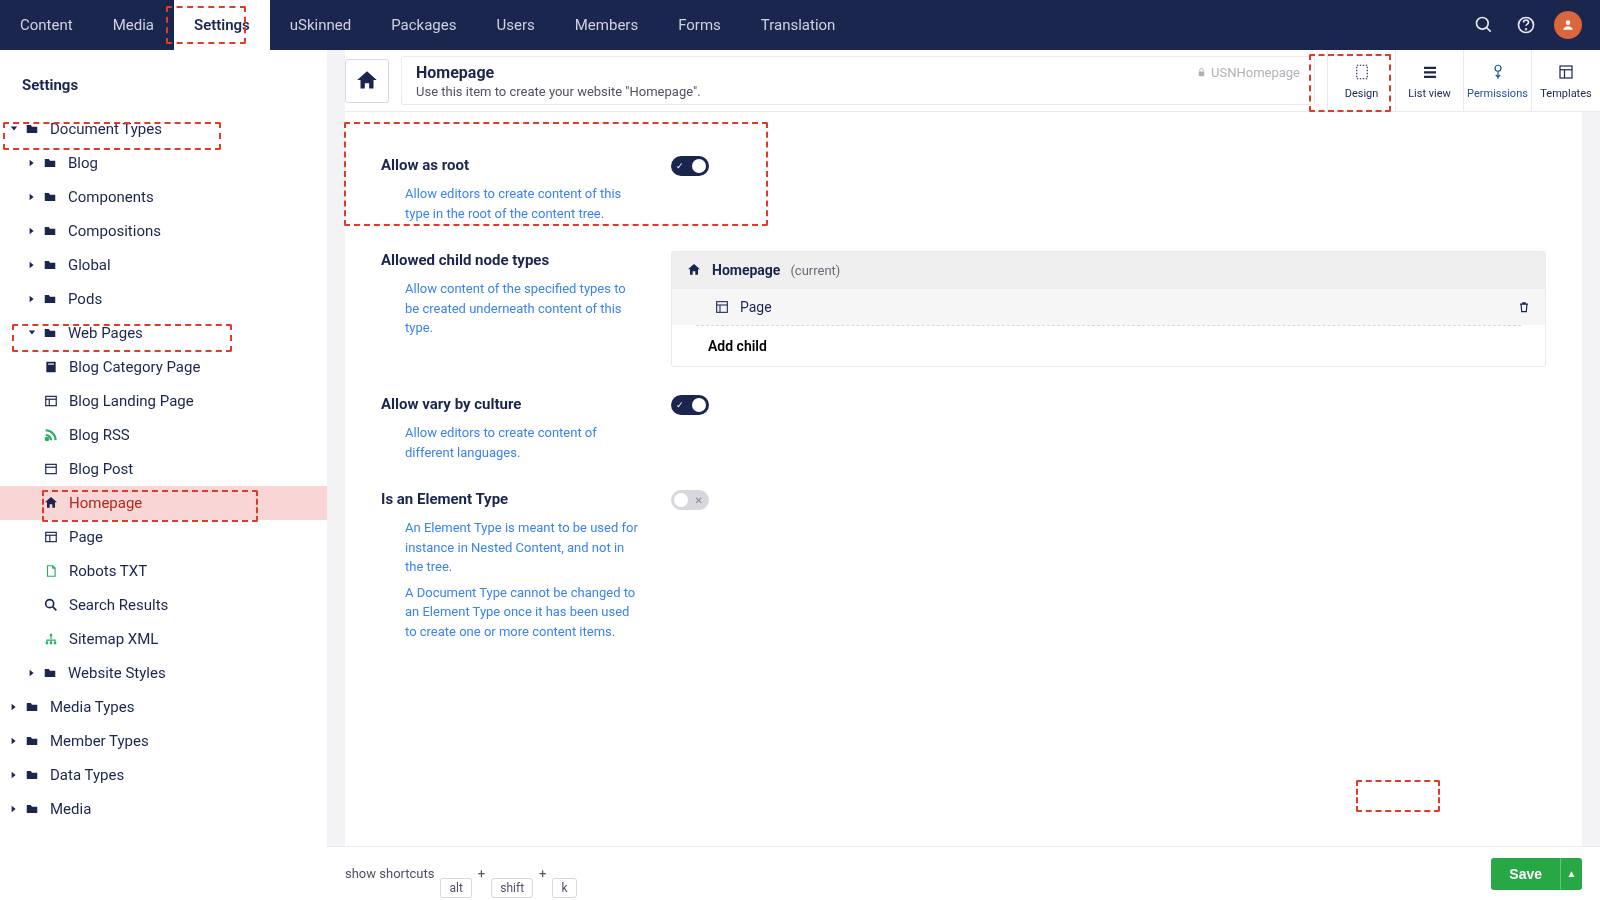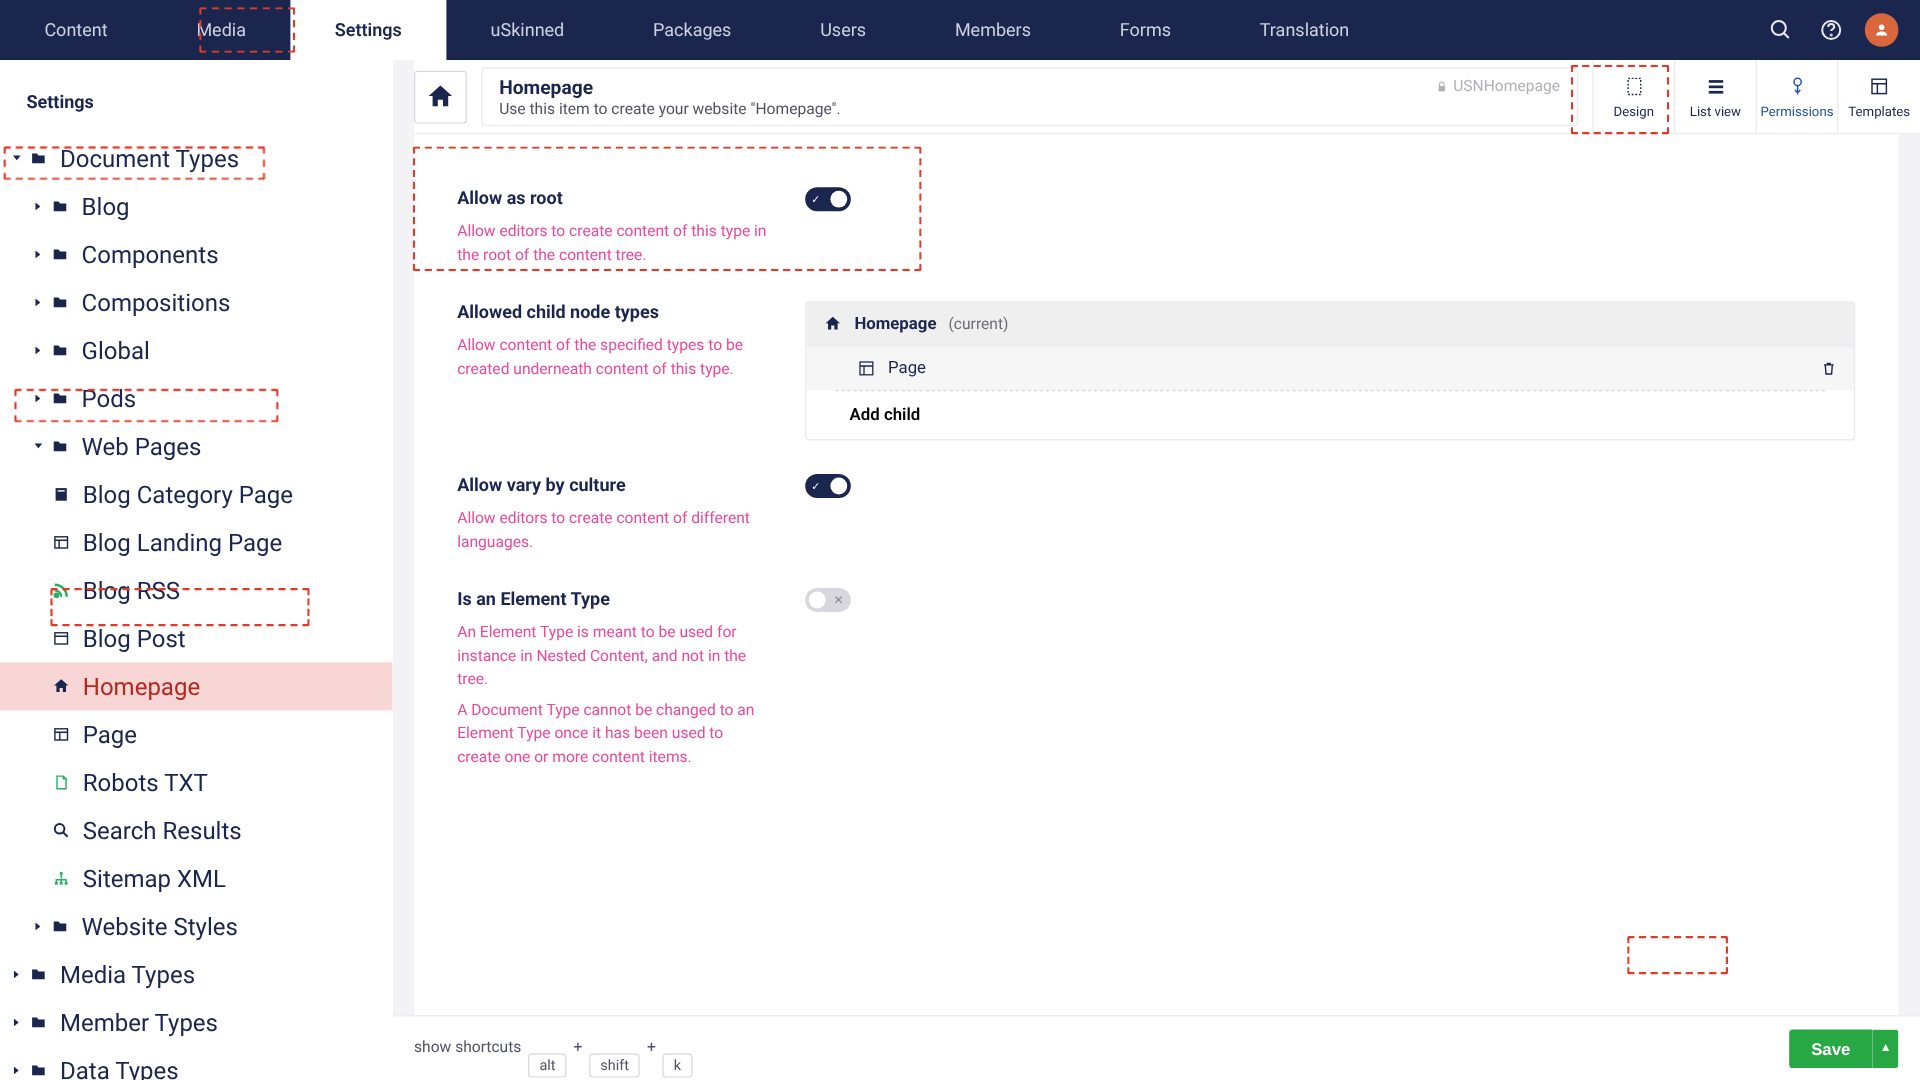--- a/index.html
+++ b/index.html
@@ -1,33 +1,33 @@
 <!DOCTYPE html>
 <html><head>
 <meta charset="utf-8">
 <style>
 * { box-sizing: border-box; margin: 0; padding: 0; }
 body { font-family: -apple-system, BlinkMacSystemFont, "Segoe UI", Roboto, sans-serif; font-size: 14px; color: #1b264f; background: #f3f3f5; width: 1600px; height: 900px; overflow: hidden; }
 
 
 .topnav { height: 50px; background: #1b264f; display: flex; align-items: center; color: #e9e9ef; }
 .topnav .tabs { display: flex; height: 100%; align-items: stretch; }
-.topnav .tab { padding: 0 37px; display: flex; align-items: center; color: #cfd2e0; cursor: pointer; font-size: 15px; }
+.topnav .tab { padding: 0 20px; display: flex; align-items: center; color: #cfd2e0; cursor: pointer; font-size: 15px; }
 .topnav .tab.active { background: #fff; color: #1b264f; font-weight: 600; }
 .topnav .spacer { flex: 1; }
 .topnav .right { display: flex; align-items: center; gap: 14px; padding-right: 18px; }
 .topnav .iconbtn { width: 28px; height: 28px; display: flex; align-items: center; justify-content: center; cursor: pointer; color: #e9e9ef; }
 .topnav .avatar { width: 28px; height: 28px; border-radius: 50%; background: #d9663d; display: flex; align-items: center; justify-content: center; color: #fff; font-size: 12px; font-weight: 600; }
 
 
 .layout { display: flex; height: calc(100% - 50px); }
 .sidebar { width: 327px; background: #fff; overflow-y: auto; padding: 18px 0 40px; }
 .sidebar h2 { font-size: 15px; font-weight: 700; padding: 8px 22px 18px; }
 .tree { list-style: none; }
-.tree li { display: flex; align-items: center; padding: 8px 10px 8px 0; cursor: pointer; color: #1b264f; font-size: 20px; }
+.tree li { display: flex; align-items: center; padding: 8px 10px 8px 0; cursor: pointer; color: #1b264f; font-size: 15px; }
 .tree li .chevron { width: 16px; display: inline-flex; justify-content: center; color: #1b264f; font-size: 10px; }
 .tree li .ticon { width: 20px; display: inline-flex; justify-content: center; margin-right: 8px; }
 .tree li.l0 { padding-left: 6px; }
 .tree li.l1 { padding-left: 24px; }
 .tree li.l2 { padding-left: 25px; }
 .tree li.selected { background: #f9d6d6; color: #b3281f; }
 .tree li.expanded .chevron svg { transform: rotate(90deg); }
 
 
 .main { flex: 1; display: flex; flex-direction: column; background: #f3f3f5; }
@@ -42,21 +42,21 @@
 .editor-tab { width: 68px; display: flex; flex-direction: column; align-items: center; justify-content: center; gap: 4px; border-right: 1px solid #e9e9ef; cursor: pointer; font-size: 11px; color: #1b264f; }
 .editor-tab:last-child { border-right: none; }
 .editor-tab.active { color: #2152a3; }
 .editor-tab .eticon { height: 22px; display: flex; align-items: center; }
 
 
 .editor-body { flex: 1; margin: 0 18px 0 18px; background: #fff; overflow-y: auto; padding: 30px 0; }
 .section { display: flex; padding: 14px 36px; }
 .section .sleft { width: 290px; padding-right: 30px; }
 .section .sleft .stitle { font-size: 15px; font-weight: 700; margin-bottom: 10px; }
-.section .sleft .sdesc { font-size: 13px; color: #ec4899; line-height: 1.5; }
+.section .sleft .sdesc { font-size: 13px; color: #3b82f6; line-height: 1.5; margin-left: 24px; }
 .section .sright { flex: 1; }
 
 
 .toggle { width: 38px; height: 20px; border-radius: 10px; background: #1b264f; position: relative; cursor: pointer; display: inline-flex; align-items: center; }
 .toggle .knob { width: 14px; height: 14px; border-radius: 50%; background: #fff; position: absolute; right: 3px; }
 .toggle .check { position: absolute; left: 5px; color: #fff; font-size: 9px; }
 .toggle.off { background: #d8d7de; }
 .toggle.off .knob { left: 3px; right: auto; }
 .toggle.off .x { position: absolute; right: 6px; color: #868695; font-size: 10px; }
 

